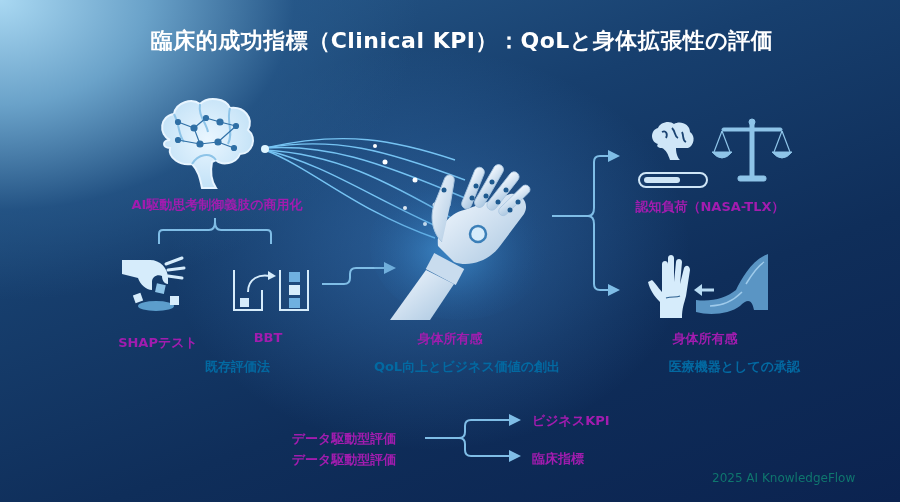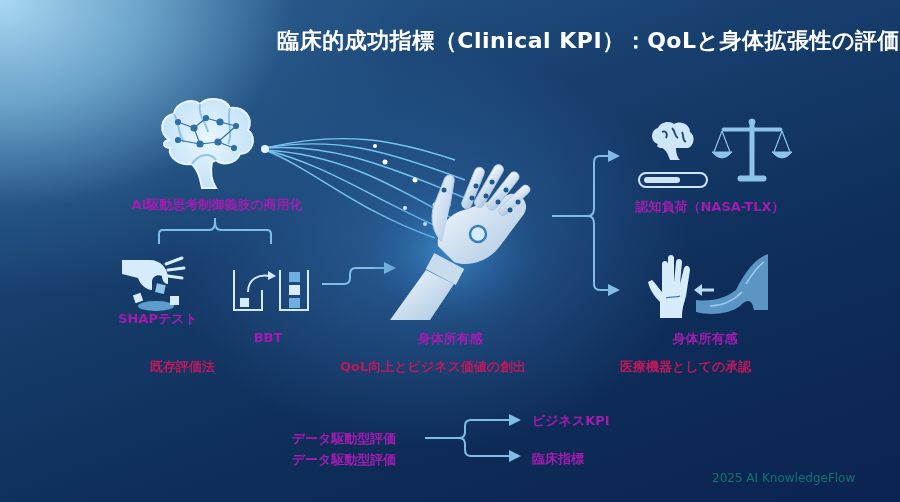--- a/index.html
+++ b/index.html
@@ -8,25 +8,25 @@
     position: relative;
     font-family: "DejaVu Sans", "Liberation Sans", sans-serif;
     background:
       radial-gradient(ellipse 420px 300px at 0px 0px, #a9d8f2 0%, #6aa2c9 35%, rgba(40,90,140,0.6) 70%, rgba(20,50,95,0) 100%),
       radial-gradient(ellipse 260px 200px at 430px 250px, rgba(70,140,210,0.45) 0%, rgba(30,80,150,0) 100%),
       linear-gradient(160deg, #2a5e8f 0%, #173f6e 35%, #0f2e5a 65%, #0b2350 100%);
     color: #fff;
   }
   .abs { position: absolute; }
   .title {
-    left: 0; width: 900px; top: 26px; text-align: right;
+    left: 0; width: 900px; top: 26px; text-align: center;
     font-size: 22px; font-weight: bold; color: #ffffff; letter-spacing: 0.5px; padding-left: 24px;
   }
   .lbl { font-size: 13px; font-weight: bold; color: #a21caf; text-align: center; white-space: nowrap; }
-  .sub { font-size: 13px; font-weight: bold; color: #be185d; text-align: left; white-space: nowrap; }
+  .sub { font-size: 13px; font-weight: bold; color: #0369a1; text-align: right; white-space: nowrap; }
   .foot { font-size: 12px; color: #0f766e; white-space: nowrap; }
   svg { position: absolute; overflow: visible; }
 </style>
 </head>
 <body>
 
 <div class="abs title">臨床的成功指標（Clinical KPI）：QoLと身体拡張性の評価</div>
 
 <svg style="left:150px;top:92px" width="120" height="100" viewBox="0 0 120 100">
   <defs>
@@ -99,21 +99,21 @@
   <path d="M2 4 L2 44 L30 44 L30 24" fill="none" stroke="#d6ecfb" stroke-width="2"></path>
   <path d="M48 4 L48 44 L76 44 L76 4" fill="none" stroke="#d6ecfb" stroke-width="2"></path>
   <rect x="8" y="32" width="9" height="9" fill="#d6ecfb"></rect>
   <rect x="57" y="6" width="11" height="10" fill="#6fb0e0"></rect>
   <rect x="57" y="19" width="11" height="10" fill="#d6ecfb"></rect>
   <rect x="57" y="32" width="11" height="10" fill="#6fb0e0"></rect>
   <path d="M16 26 C16 12 28 8 38 10" fill="none" stroke="#d6ecfb" stroke-width="2"></path>
   <path d="M36 5 L44 10 L36 14 Z" fill="#d6ecfb"></path>
 </svg>
 
-<div class="abs lbl" style="left:112px;top:310px;width:92px">SHAPテスト</div>
+<div class="abs lbl" style="left:112px;top:334px;width:92px">SHAPテスト</div>
 <div class="abs lbl" style="left:238px;top:330px;width:60px">BBT</div>
 <div class="abs sub" style="left:150px;top:358px;width:120px">既存評価法</div>
 
 <svg style="left:322px;top:262px" width="76" height="30" viewBox="0 0 76 30">
   <path d="M0 22 L22 22 Q28 22 28 16 L28 12 Q28 6 34 6 L64 6" fill="none" stroke="#7fbde6" stroke-width="2"></path>
   <path d="M62 0 L74 6 L62 12 Z" fill="#7fbde6"></path>
 </svg>
 
 <svg style="left:380px;top:150px" width="180" height="170" viewBox="0 0 180 170">
   <defs>

